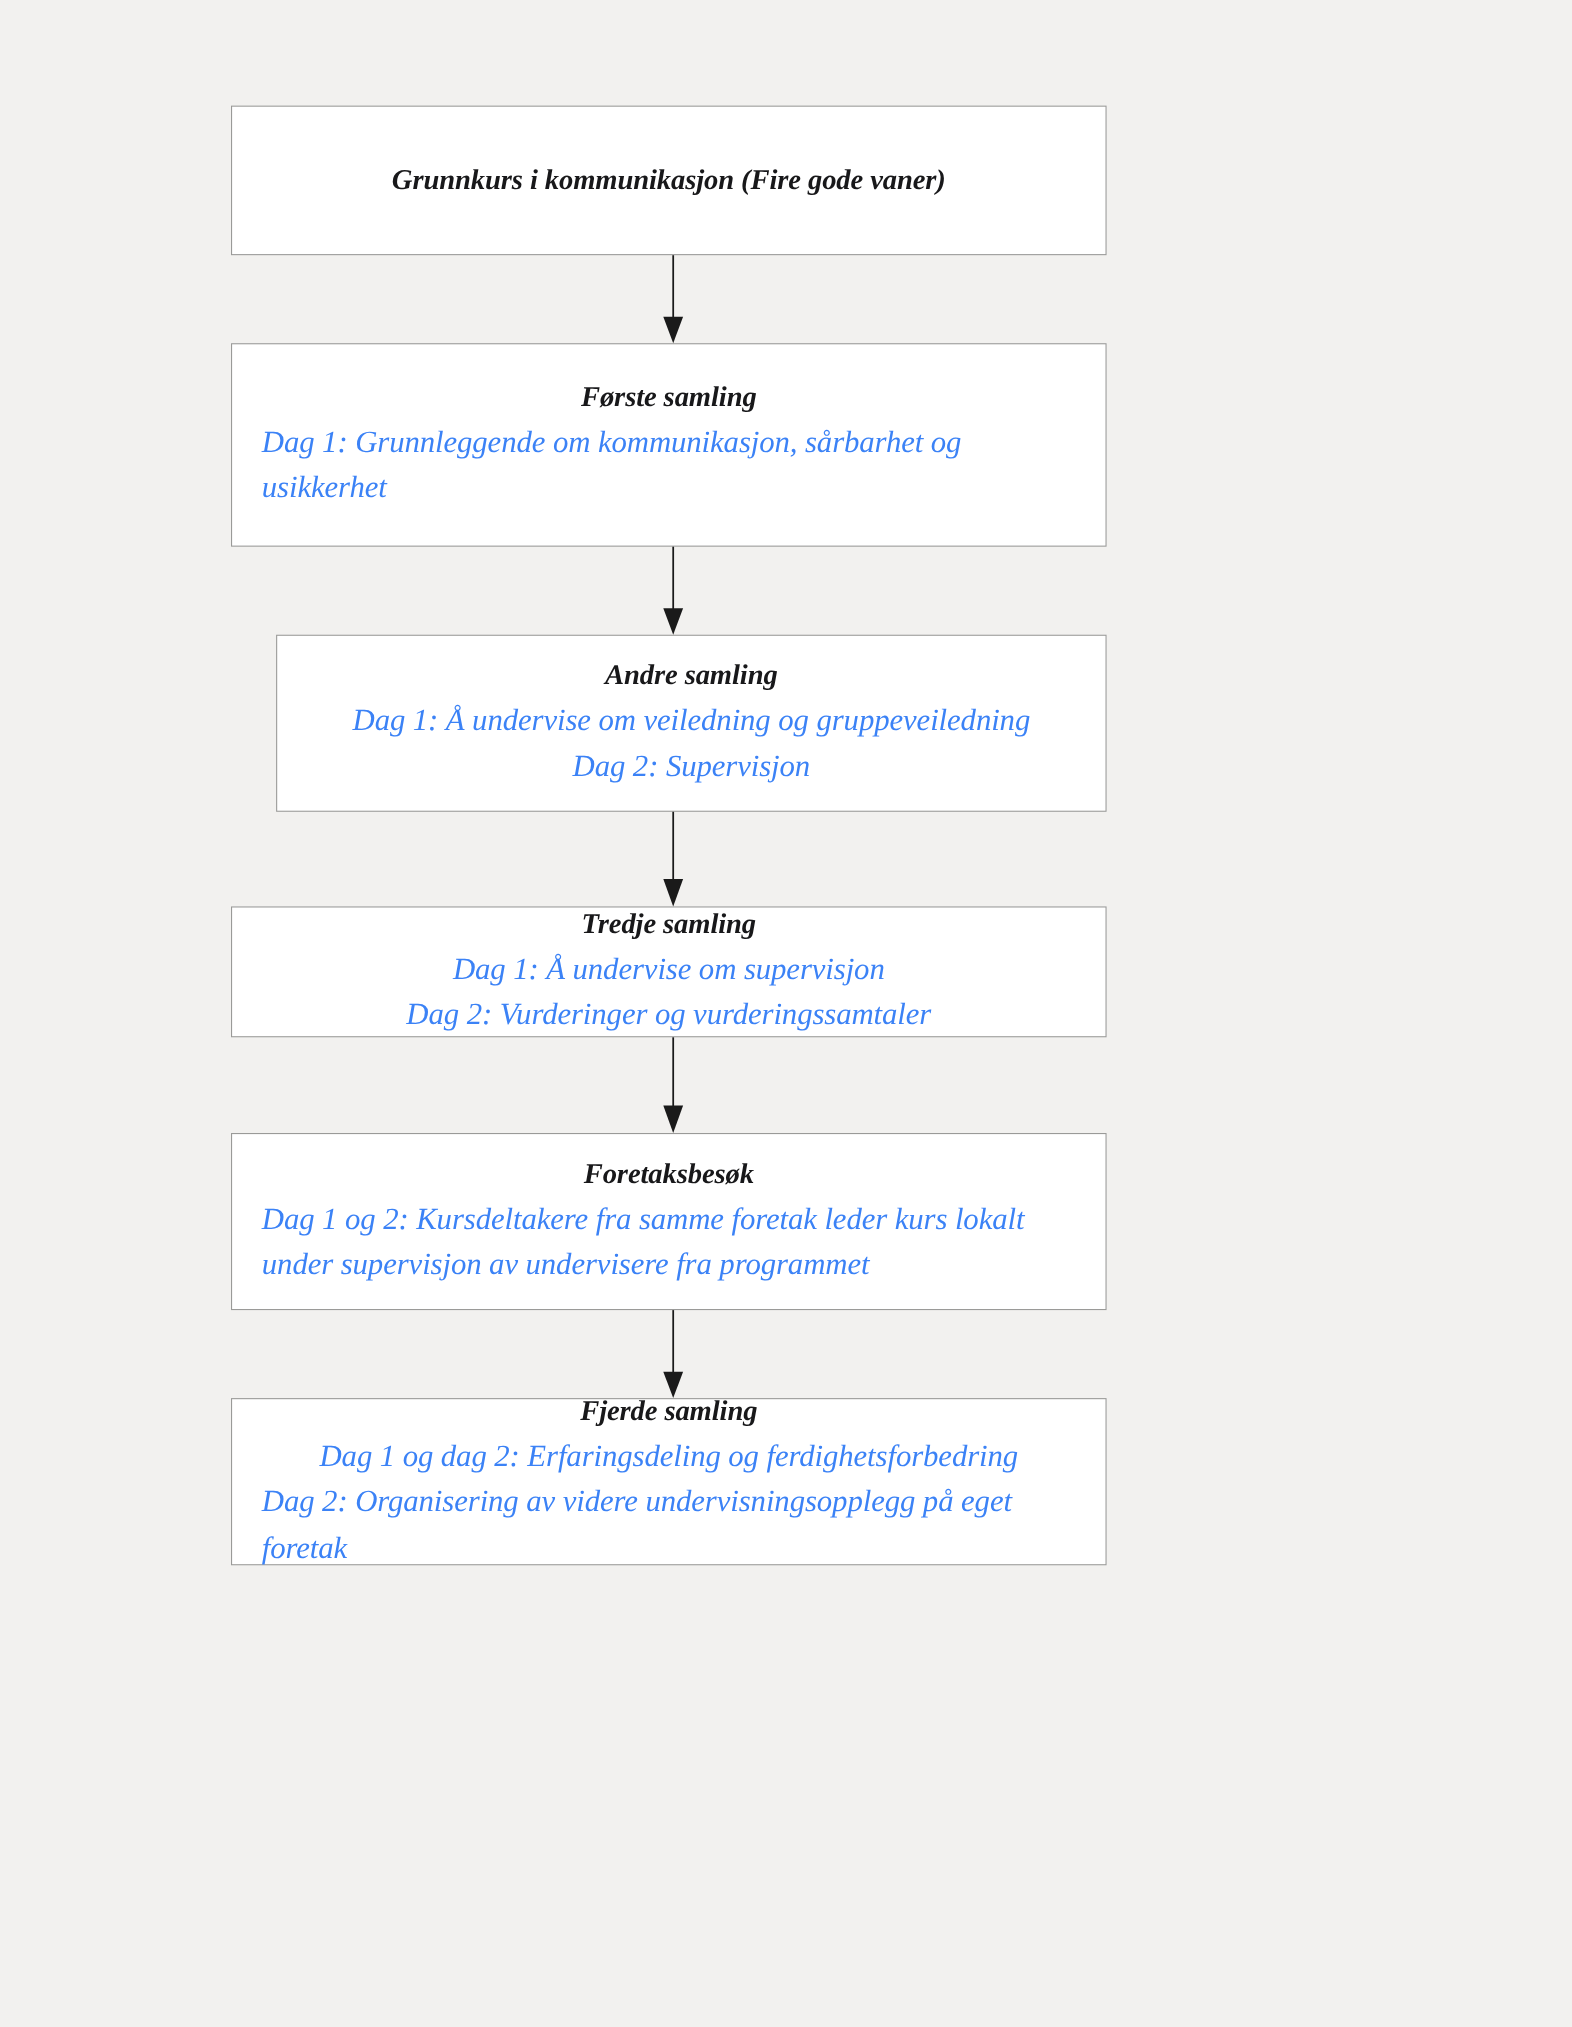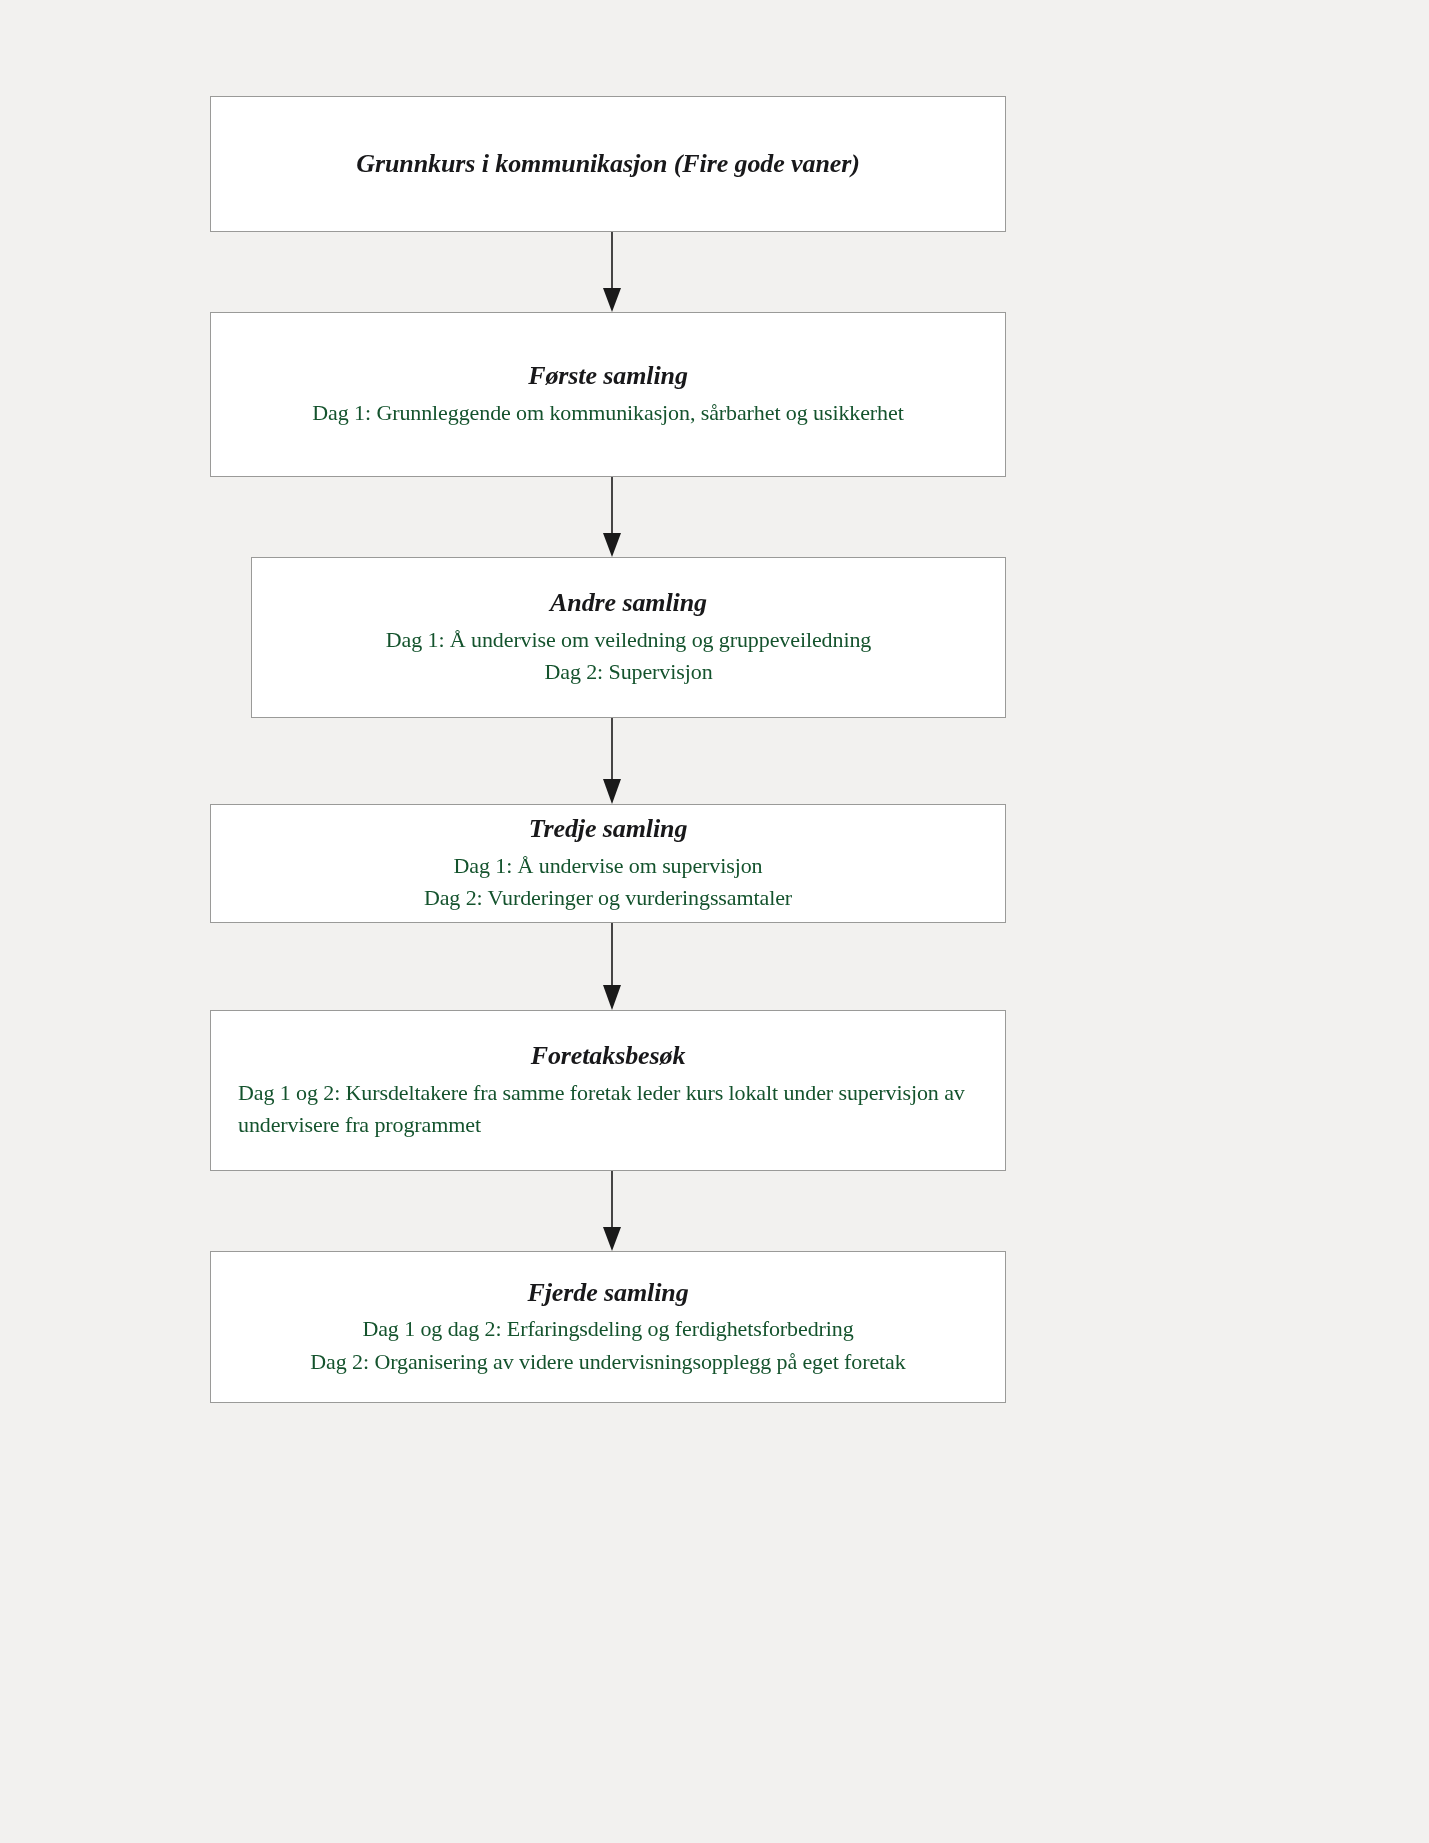--- a/index.html
+++ b/index.html
@@ -44,35 +44,36 @@
     font-style: italic;
     font-weight: bold;
     font-size: 26px;
     line-height: 1.30;
     color: #18181a;
     letter-spacing: -0.1px;
     white-space: nowrap;
   }
 
   .node-line {
+    font-style: italic;
     font-weight: normal;
-    font-size: 22px;
+    font-size: 28px;
     line-height: 1.48;
-    color: #14532d;
+    color: #3b82f6;
     letter-spacing: -0.1px;
     max-width: 740px;
   }
 
   .node-title + .node-line {
     margin-top: 4px;
   }
 
   
   .box-h1 { height: 136px; }
-  .box-h2 { height: 165px; }
+  .box-h2 { height: 185px; }
   .box-h3 { height: 161px; margin-left: 41px; }
   .box-h4 { height: 119px; }
   .box-h5 { height: 161px; }
   .box-h6 { height: 152px; }
 
   
   .connector {
     position: relative;
     height: 86px;
     width: 100%;

